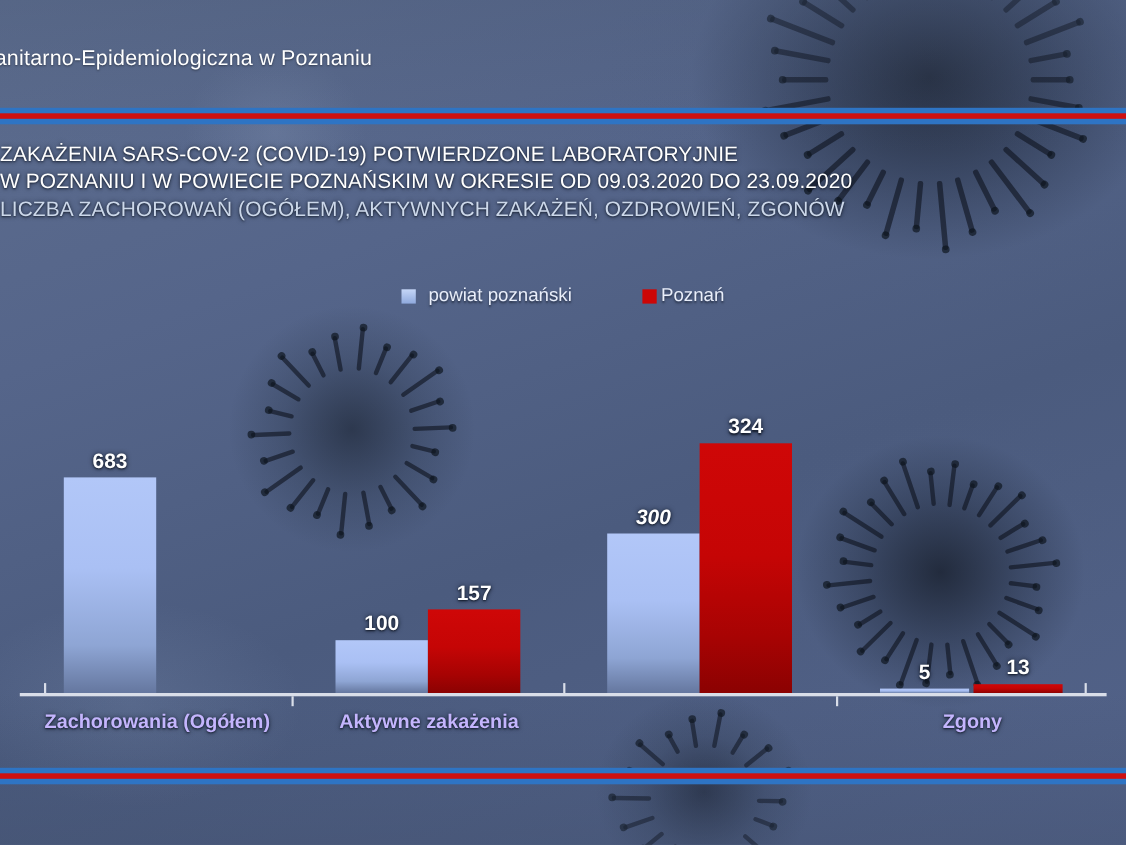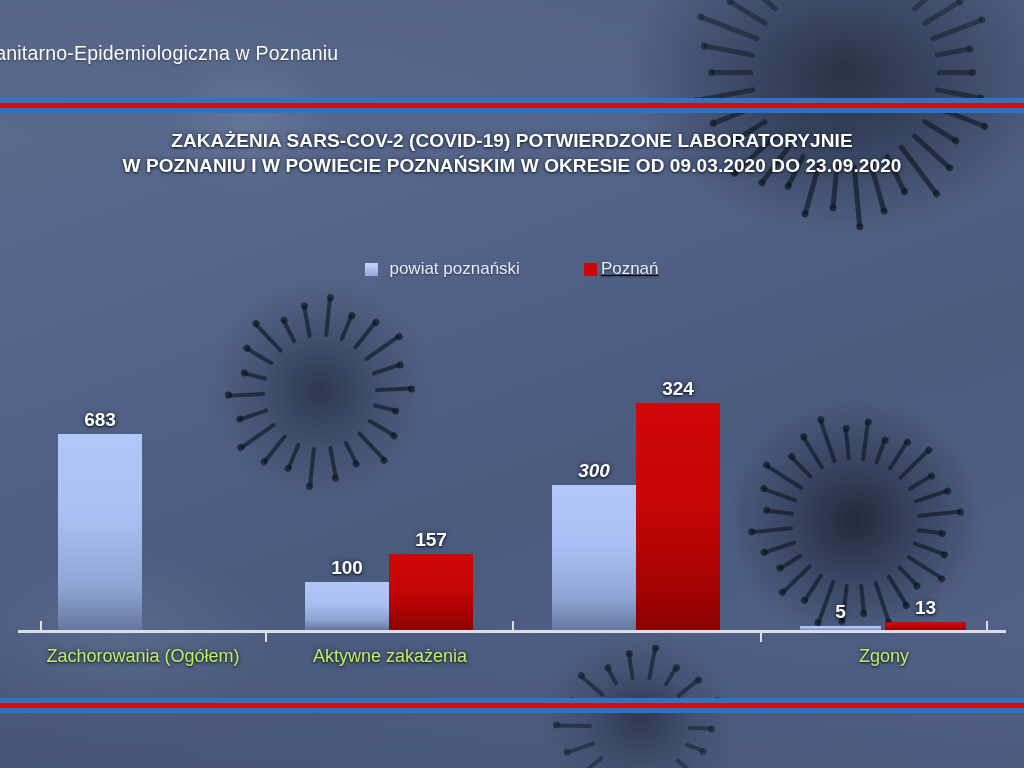--- a/index.html
+++ b/index.html
@@ -87,22 +87,21 @@
     letter-spacing: 0.2px;
     white-space: nowrap;
     text-shadow: 0 1px 2px rgba(0,0,0,0.45);
   }
 
   
   #chart-title {
     position: absolute;
     left: 0; top: 128px;
     width: 1024px;
-    text-align: center;
-    font-weight: bold;
+    font-weight: normal;
     line-height: 25px;
   }
   #chart-title .tline {
     display: block;
     font-size: 19px;
     color: #ffffff;
     letter-spacing: 0.1px;
     text-shadow: 0 1px 2px rgba(10,16,28,0.75), 0 0 5px rgba(10,16,28,0.55);
   }
   #chart-title .tline.sub {
@@ -113,21 +112,21 @@
   #legend {
     position: absolute;
     left: 0; top: 259px;
     width: 1024px;
     display: flex;
     justify-content: center;
     gap: 64px;
     align-items: center;
   }
   .legend-item { display: flex; align-items: center; gap: 11px; }
-  .legend-item.series-red { gap: 4px; text-decoration: underline; }
+  .legend-item.series-red { gap: 4px; }
   .legend-swatch { width: 13px; height: 13px; display: block; }
   .legend-swatch.blue { background: linear-gradient(to bottom, #c5d6f7, #8fa9dd); }
   .legend-swatch.red  { background: #cc0606; }
   .legend-label {
     font-size: 17px;
     color: #e9eefa;
     text-shadow: 0 1px 2px rgba(10,16,28,0.6);
     white-space: nowrap;
   }
 
@@ -208,22 +207,22 @@
     position: absolute;
     left: 0;
     top: 646px;
     width: 1024px;
     height: 30px;
   }
   .category-label {
     position: absolute;
     text-align: center;
     font-size: 18px;
-    font-weight: normal;
-    color: #bef264;
+    font-weight: bold;
+    color: #c4b5fd;
     text-shadow: 0 1px 2px rgba(8,14,26,0.8), 0 0 5px rgba(8,14,26,0.55);
     white-space: nowrap;
   }
 </style>
 </head>
 <body>
 
 <div id="stage">
 
   <div class="bg-base"></div>
@@ -327,20 +326,21 @@
 
   <div id="institution">wa Stacja Sanitarno-Epidemiologiczna w Poznaniu</div>
 
   <div class="divider" id="divider-top">
     <div class="redline"></div>
   </div>
 
   <div id="chart-title">
     <span class="tline">ZAKAŻENIA SARS-COV-2 (COVID-19) POTWIERDZONE LABORATORYJNIE</span>
     <span class="tline">W POZNANIU I W POWIECIE POZNAŃSKIM W OKRESIE OD 09.03.2020 DO 23.09.2020</span>
+    <span class="tline sub">LICZBA ZACHOROWAŃ (OGÓŁEM), AKTYWNYCH ZAKAŻEŃ, OZDROWIEŃ, ZGONÓW</span>
   </div>
 
   <div id="legend">
     <div class="legend-item series-blue">
       <span class="legend-swatch blue"></span>
       <span class="legend-label">powiat poznański</span>
     </div>
     <div class="legend-item series-red">
       <span class="legend-swatch red"></span>
       <span class="legend-label">Poznań</span>

